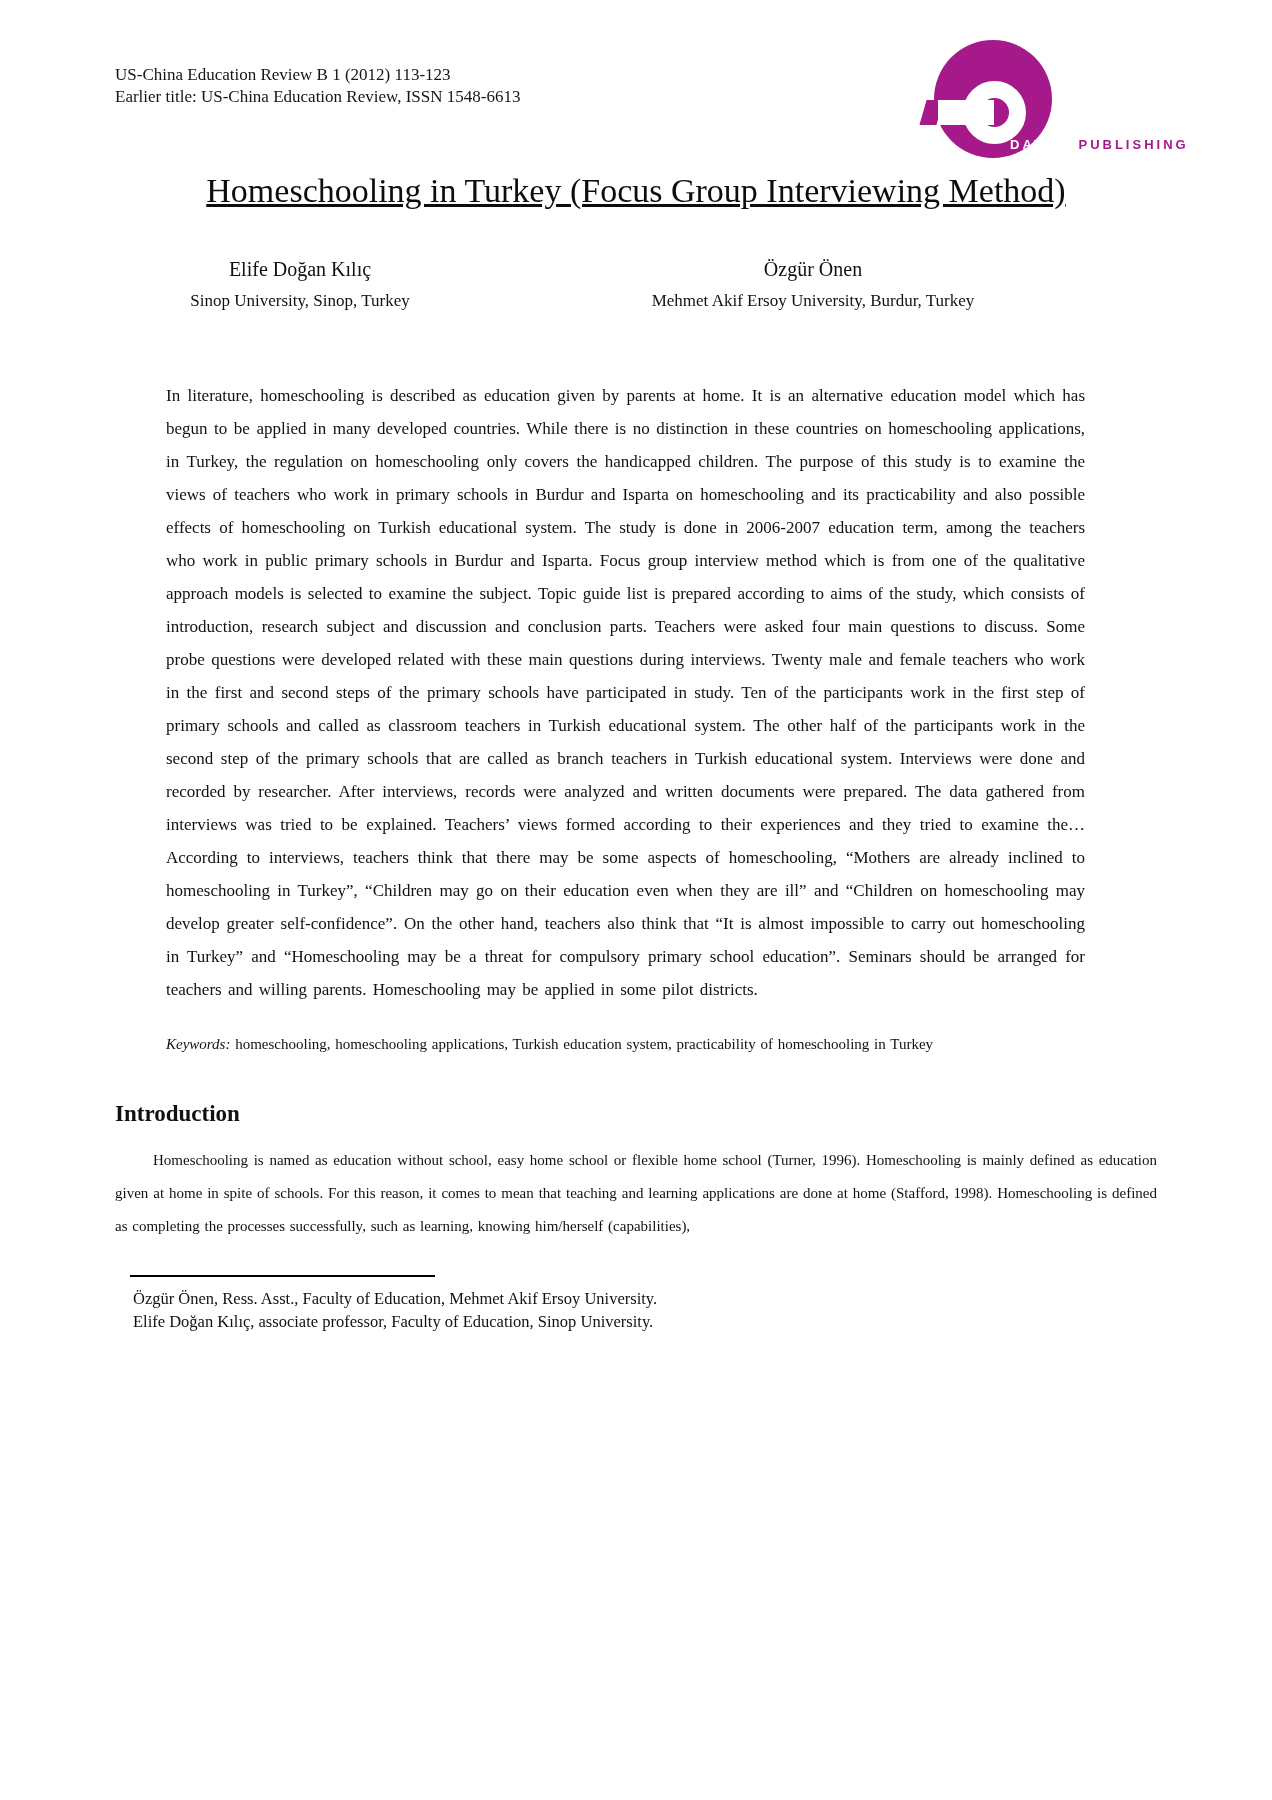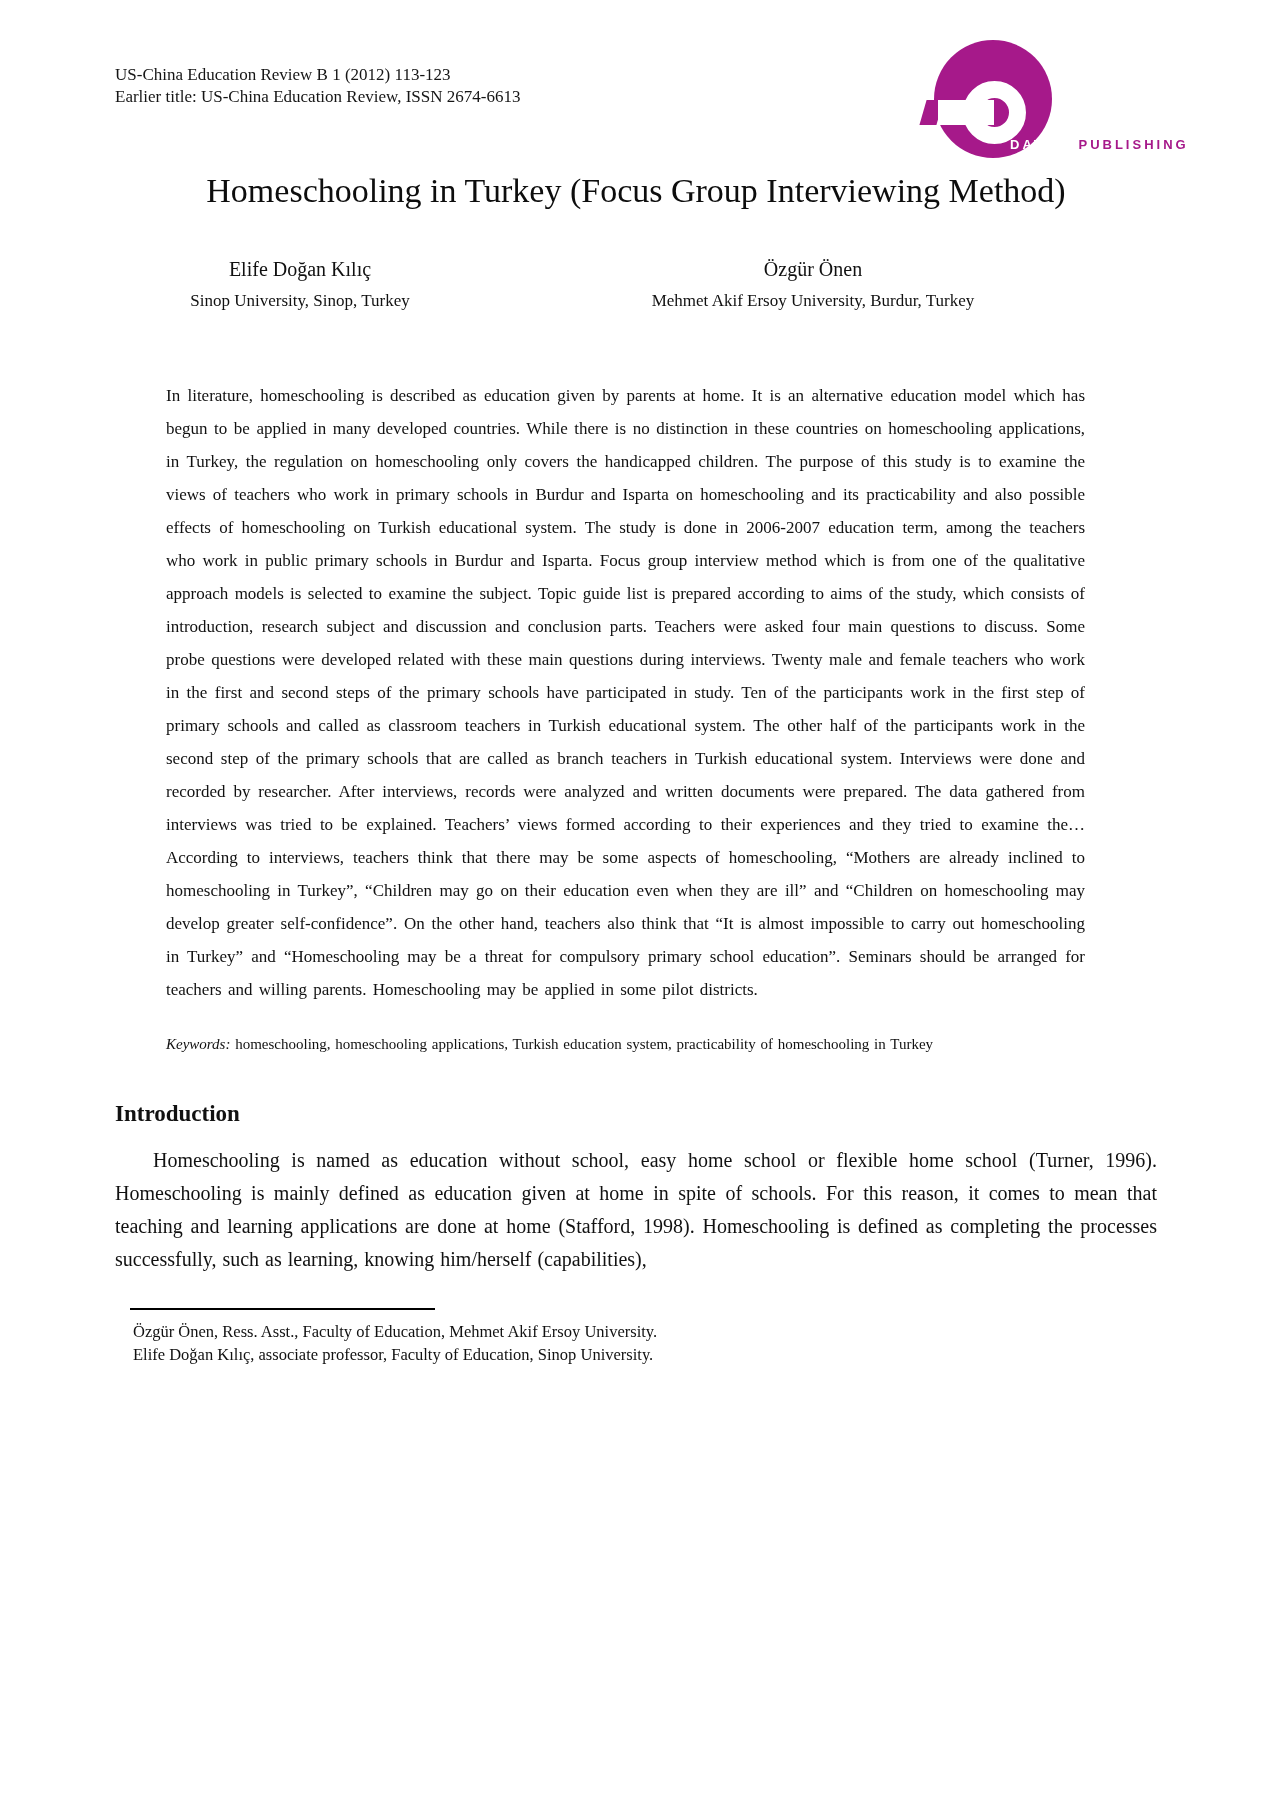--- a/index.html
+++ b/index.html
@@ -71,20 +71,21 @@
   .logo-word-david { color: #ffffff; padding-left: 48px; }
   .logo-word-publishing { color: var(--brand); margin-left: 14px; }
 
   
   .paper-title {
     margin-top: 64px;
     text-align: center;
     font-size: 34px;
     font-weight: normal;
     color: #0d0d0d;
+    text-decoration: underline;
   }
   .authors-row {
     margin-top: 48px;
     display: flex;
     gap: 28px;
   }
   .author-col-left  { width: 370px; text-align: center; }
   .author-col-right { width: 520px; margin-left: 40px; text-align: center; }
   .author-name { font-size: 20px; }
   .author-affiliation { margin-top: 10px; font-size: 17px; }
@@ -107,21 +108,21 @@
   .keywords-label { font-style: italic; }
 
   
   .section-heading {
     margin-top: 40px;
     font-size: 23px;
     font-weight: bold;
   }
   .intro-paragraph {
     margin-top: 17px;
-    font-size: 20px;
+    font-size: 15px;
     line-height: 33px;
     text-align: justify;
     text-indent: 38px;
     word-spacing: 1px;
   }
 
   
   .footnote-rule {
     margin-top: 32px;
     margin-left: 15px;
@@ -147,21 +148,21 @@
     <div class="logo-d-ring"></div>
     <div class="logo-text-row">
       <span class="logo-word-david">DAVID</span><span class="logo-word-publishing">PUBLISHING</span>
     </div>
   </div>
 
   <div class="content">
 
     <div class="journal-info">
       <div>US-China Education Review B 1 (2012) 113-123</div>
-      <div>Earlier title: US-China Education Review, ISSN 2674-6613</div>
+      <div>Earlier title: US-China Education Review, ISSN 1548-6613</div>
     </div>
 
     <h1 class="paper-title">Homeschooling in Turkey (Focus Group Interviewing Method)</h1>
 
     <div class="authors-row">
       <div class="author-col-left">
         <div class="author-name">Elife Doğan Kılıç</div>
         <div class="author-affiliation">Sinop University, Sinop, Turkey</div>
       </div>
       <div class="author-col-right">

